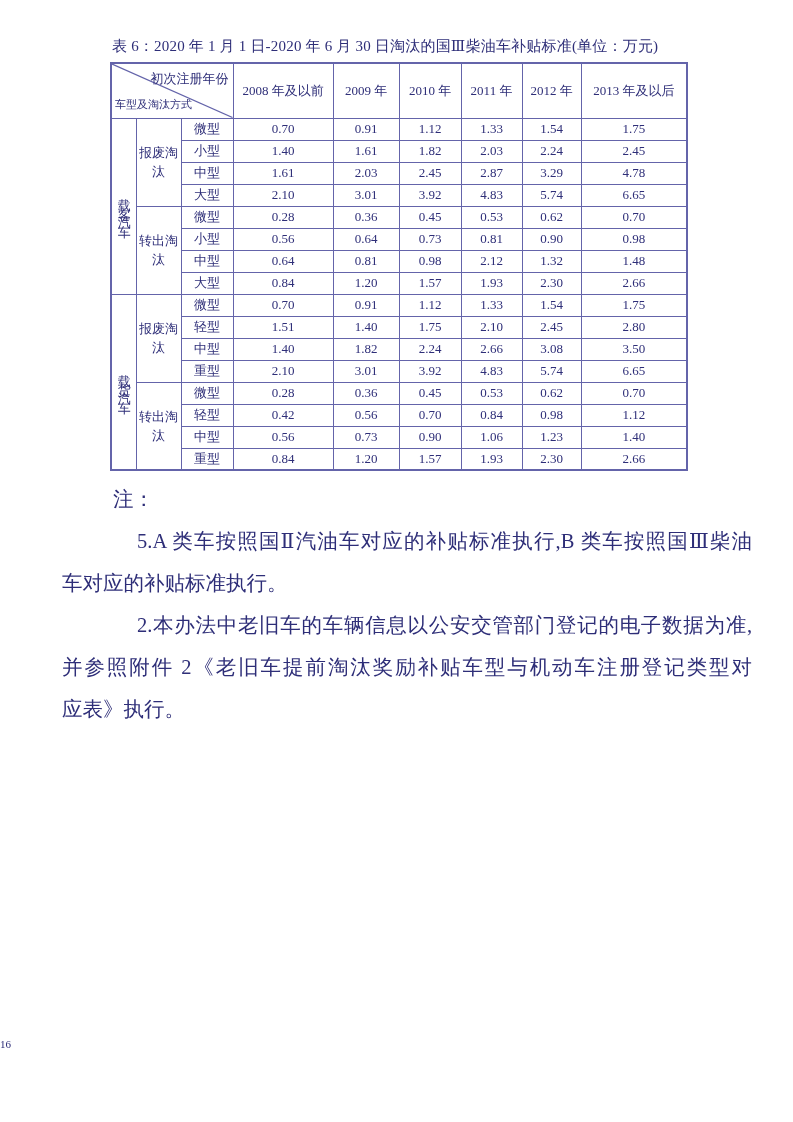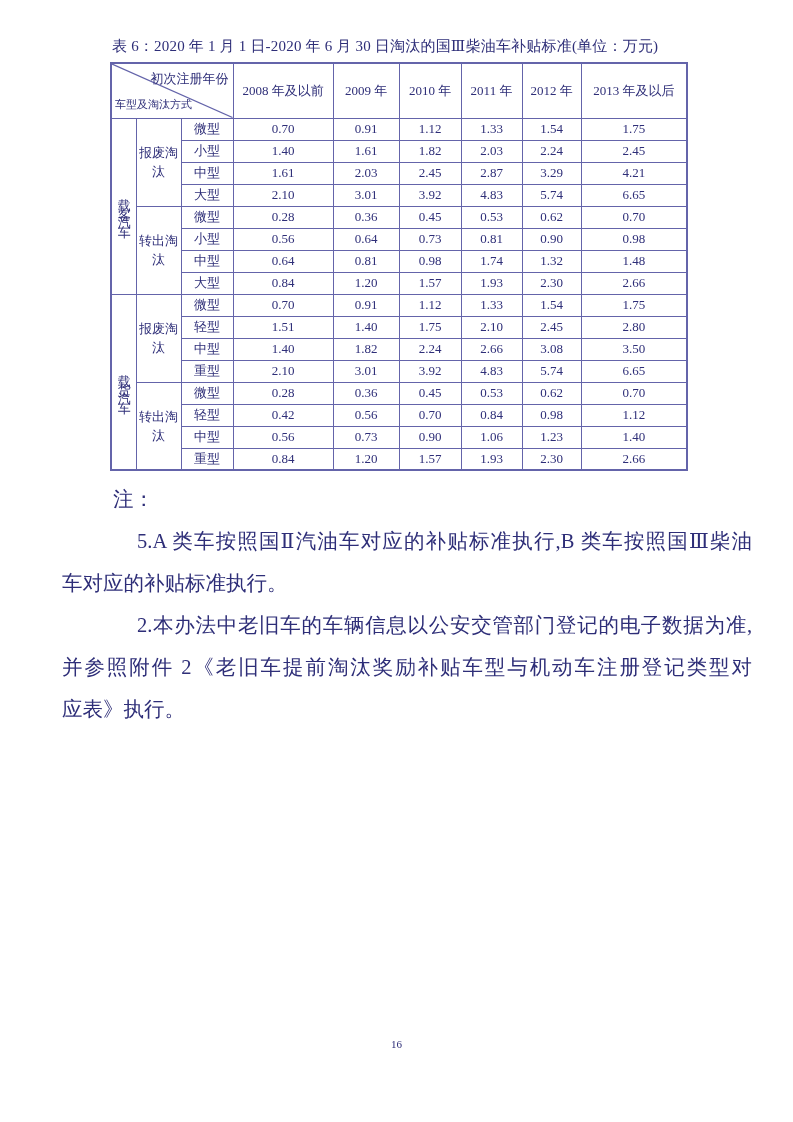--- a/index.html
+++ b/index.html
@@ -37,21 +37,21 @@
   .notes {
     position: absolute; left: 62px; top: 478px; width: 690px;
     font-size: 20.5px; line-height: 42px;
   }
   .nline { text-align: left; }
   .jl { text-align: justify; text-align-last: justify; }
   .ind { text-indent: 75px; }
   .note-label { padding-left: 51px; }
   .pagenum {
     position: absolute; top: 1038px; left: 0; width: 100%;
-    text-align: center; font-size: 11px;
+    text-align: left; font-size: 11px;
   }
 </style>
 </head>
 <body>
 
 <div class="page">
 
   <div class="doc-title">表 6：2020 年 1 月 1 日-2020 年 6 月 30 日淘汰的国Ⅲ柴油车补贴标准(单位：万元)</div>
 
   <table class="subsidy">
@@ -103,21 +103,21 @@
       <td class="val">2.24</td>
       <td class="val">2.45</td>
     </tr>
     <tr class="r">
       <td class="size">中型</td>
       <td class="val">1.61</td>
       <td class="val">2.03</td>
       <td class="val">2.45</td>
       <td class="val">2.87</td>
       <td class="val">3.29</td>
-      <td class="val">4.21</td>
+      <td class="val">4.78</td>
     </tr>
     <tr class="r">
       <td class="size">大型</td>
       <td class="val">2.10</td>
       <td class="val">3.01</td>
       <td class="val">3.92</td>
       <td class="val">4.83</td>
       <td class="val">5.74</td>
       <td class="val">6.65</td>
     </tr>
@@ -138,21 +138,21 @@
       <td class="val">0.73</td>
       <td class="val">0.81</td>
       <td class="val">0.90</td>
       <td class="val">0.98</td>
     </tr>
     <tr class="r">
       <td class="size">中型</td>
       <td class="val">0.64</td>
       <td class="val">0.81</td>
       <td class="val">0.98</td>
-      <td class="val">1.74</td>
+      <td class="val">2.12</td>
       <td class="val">1.32</td>
       <td class="val">1.48</td>
     </tr>
     <tr class="r">
       <td class="size">大型</td>
       <td class="val">0.84</td>
       <td class="val">1.20</td>
       <td class="val">1.57</td>
       <td class="val">1.93</td>
       <td class="val">2.30</td>

